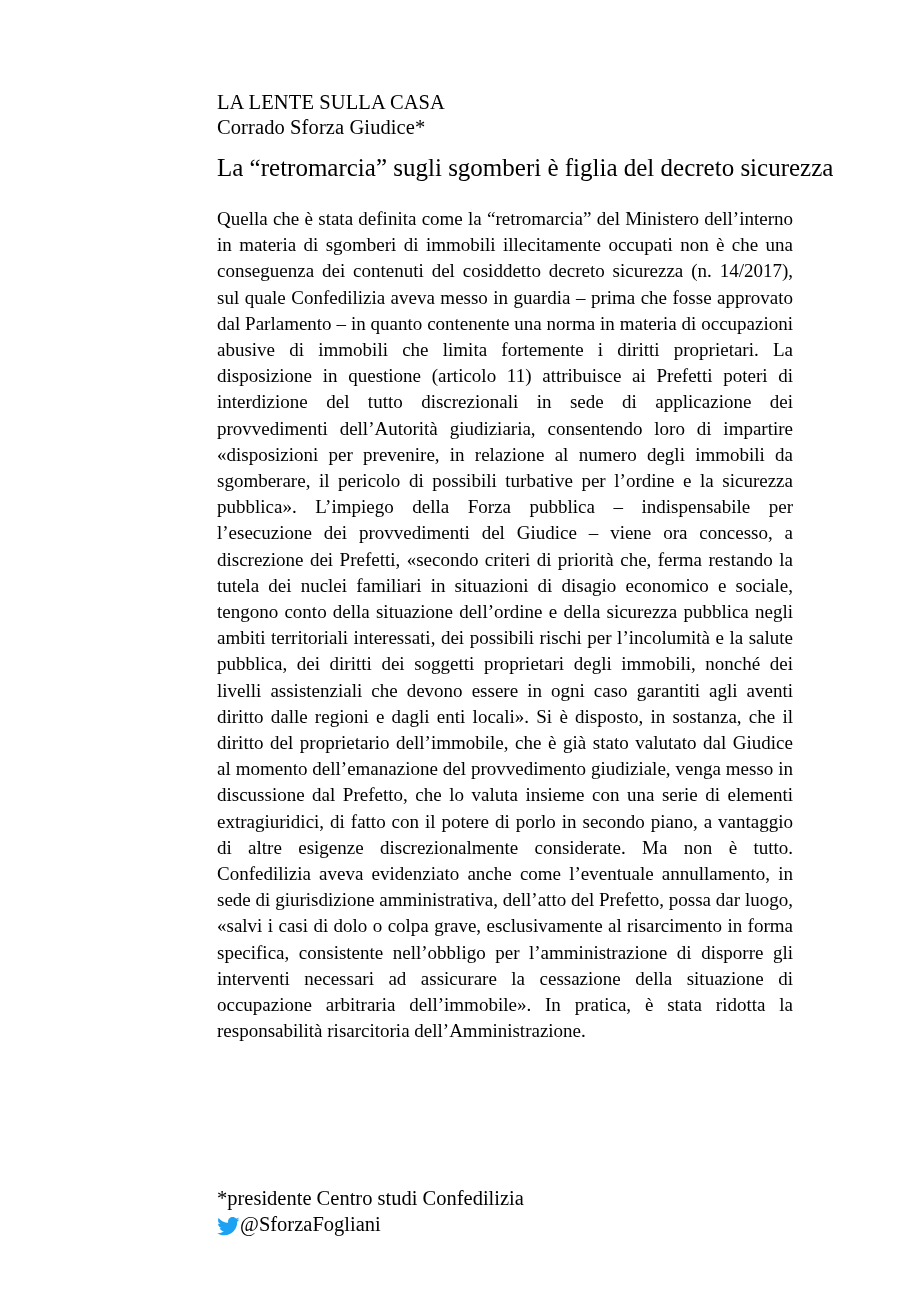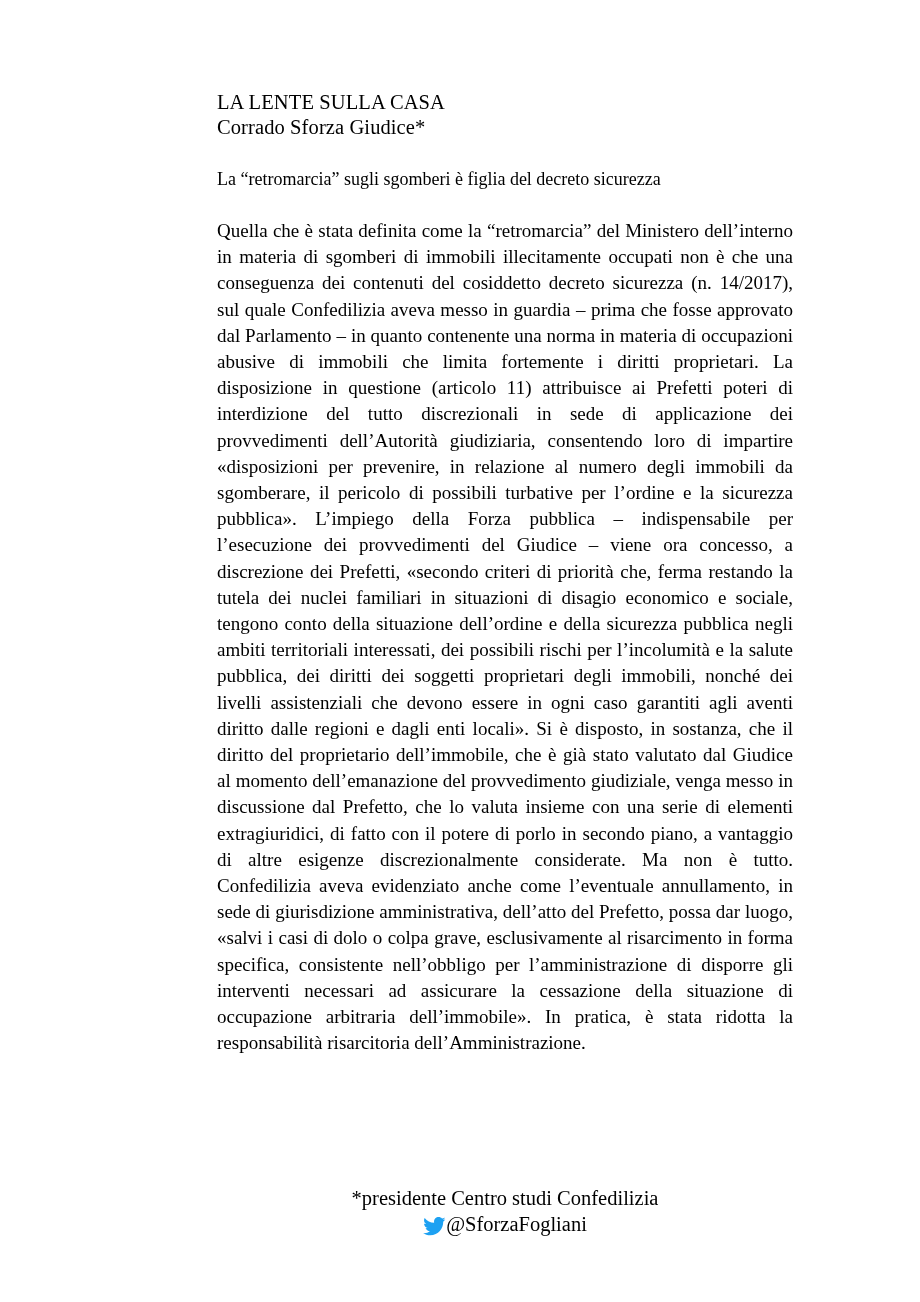--- a/index.html
+++ b/index.html
@@ -28,22 +28,22 @@
   }
   .masthead {
     font-size: 20.5px;
     line-height: 25px;
     letter-spacing: 0.1px;
   }
   .masthead-line {
     white-space: nowrap;
   }
   .subtitle {
-    margin-top: 27px;
-    font-size: 18px;
+    margin-top: 15px;
+    font-size: 25px;
     line-height: 25px;
     white-space: nowrap;
     font-family: Liberation Serif, serif;
   }
   .body-text {
     margin-top: 26px;
     font-size: 19px;
     line-height: 26.2px;
     text-align: justify;
     text-justify: inter-word;
@@ -54,21 +54,21 @@
     text-align: justify;
   }
   .body-text p:last-child {
     text-align-last: left;
   }
   .footer {
     position: absolute;
     left: 217px;
     top: 1185px;
     width: 576px;
-    text-align: center;
+    text-align: left;
     font-size: 20.5px;
     line-height: 26.2px;
   }
   .footer-line {
     white-space: nowrap;
   }
   .footer-handle {
     display: inline-flex;
     align-items: center;
     justify-content: flex-end;

